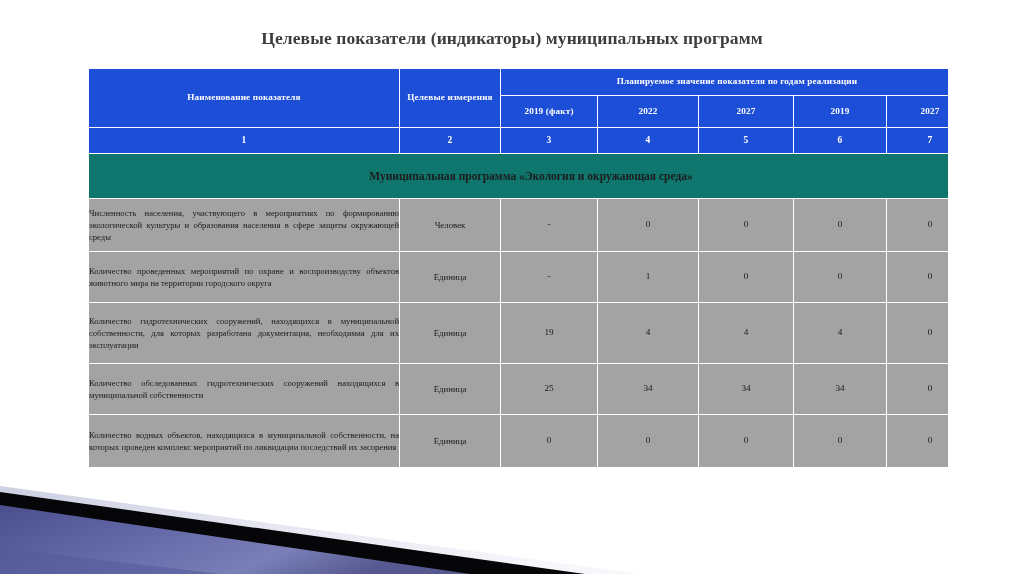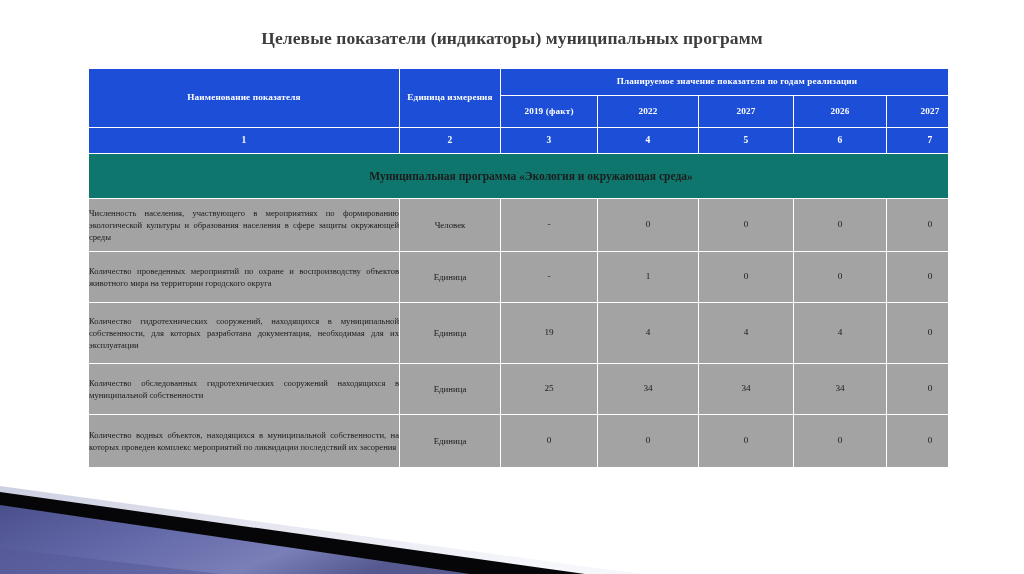--- a/index.html
+++ b/index.html
@@ -159,29 +159,29 @@
       <col style="width:96px">
       <col style="width:100px">
       <col style="width:94px">
       <col style="width:92px">
       <col style="width:86px">
     </colgroup>
     <tbody>
 
       <tr>
         <td class="hd hd-name" rowspan="2">Наименование показателя</td>
-        <td class="hd hd-unit" rowspan="2">Единица измерения</td>
+        <td class="hd hd-unit" rowspan="2">Целевые измерения</td>
         <td class="hd hd-group" colspan="5">Планируемое значение показателя по годам реализации</td>
       </tr>
 
       <tr>
         <td class="hd hd-year">2019 (факт)</td>
         <td class="hd hd-year">2022</td>
         <td class="hd hd-year">2027</td>
-        <td class="hd hd-year">2026</td>
+        <td class="hd hd-year">2019</td>
         <td class="hd hd-year">2027</td>
       </tr>
 
       <tr>
         <td class="hd hd-num">1</td>
         <td class="hd hd-num">2</td>
         <td class="hd hd-num">3</td>
         <td class="hd hd-num">4</td>
         <td class="hd hd-num">5</td>
         <td class="hd hd-num">6</td>

